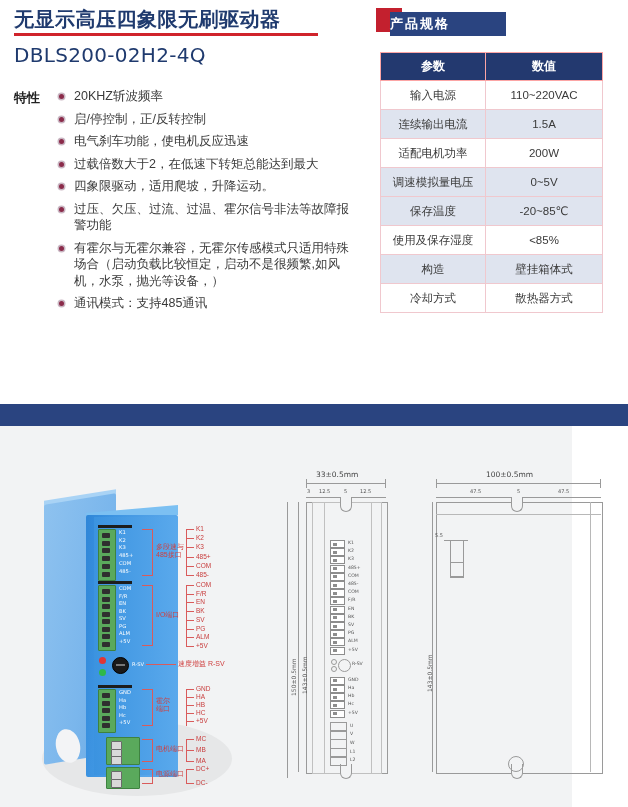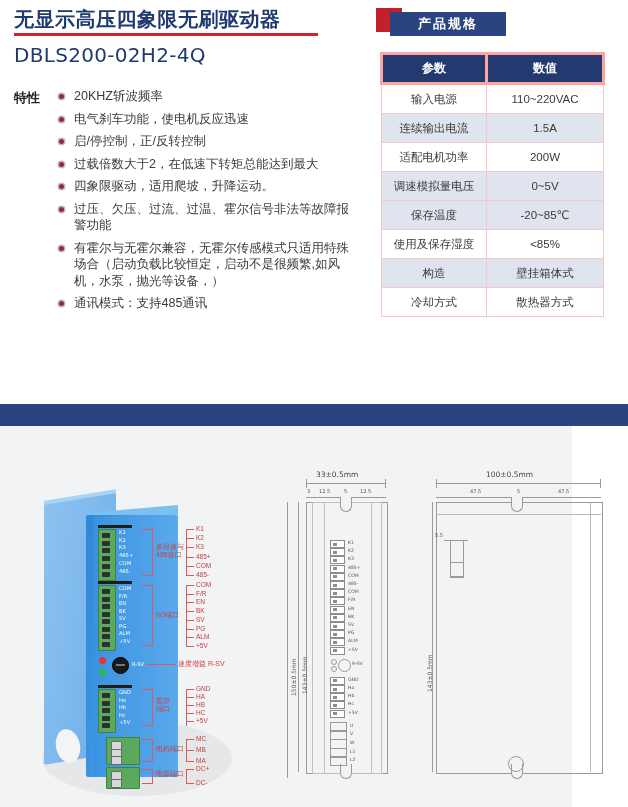--- a/index.html
+++ b/index.html
@@ -47,35 +47,35 @@
   .spec-head{position:relative;height:28px;margin-bottom:16px;}
   .spec-head .redsq{
     position:absolute;left:0;top:0;width:26px;height:24px;background:#c3202e;
   }
   .spec-head .band{
     position:absolute;left:14px;top:4px;width:116px;height:24px;
     background:#2a4480;
   }
   .spec-head .band span{
     display:block;color:#fff;font-size:13px;font-weight:bold;
-    letter-spacing:2px;line-height:24px;text-align:center;
+    letter-spacing:2px;line-height:24px;text-align:left;
   }
 
   table.spec-table{
     border-collapse:collapse;width:222px;margin-left:4px;
     table-layout:fixed;
   }
   table.spec-table th,table.spec-table td{
     border:1px solid #f0c8ce;
     height:28px;text-align:center;font-size:11.5px;color:#3a3a3a;
     padding:0 2px;
   }
   table.spec-table th{
     background:#23396f;color:#fff;font-weight:bold;font-size:12px;
-    border:3px solid #fca5a5;height:27px;
+    border:1px solid #fca5a5;height:27px;
   }
   table.spec-table tr.alt td{background:#dfe4ef;}
   table.spec-table tr.plain td{background:#ffffff;}
   table.spec-table col.c1{width:105px;}
   table.spec-table col.c2{width:117px;}
 
   
   .band-sep{position:absolute;left:0;top:404px;width:628px;height:22px;background:#2a4480;}
 
   
@@ -187,22 +187,22 @@
     <div class="title-wrap">
       <div class="main-title">无显示高压四象限无刷驱动器</div>
       <div class="title-rule"></div>
       <div class="model">DBLS200-02H2-4Q</div>
     </div>
 
     <div class="features">
       <div class="feat-label">特性</div>
       <ul class="feat-list" id="feat-list">
           <li><span class="bullet"></span><span>20KHZ斩波频率</span></li>
+          <li><span class="bullet"></span><span>启/停控制，正/反转控制</span></li>
           <li><span class="bullet"></span><span>电气刹车功能，使电机反应迅速</span></li>
-          <li><span class="bullet"></span><span>启/停控制，正/反转控制</span></li>
           <li><span class="bullet"></span><span>过载倍数大于2，在低速下转矩总能达到最大</span></li>
           <li><span class="bullet"></span><span>四象限驱动，适用爬坡，升降运动。</span></li>
           <li><span class="bullet"></span><span>过压、欠压、过流、过温、霍尔信号非法等故障报警功能</span></li>
           <li><span class="bullet"></span><span>有霍尔与无霍尔兼容，无霍尔传感模式只适用特殊场合（启动负载比较恒定，启动不是很频繁,如风机，水泵，抛光等设备，）</span></li>
           <li><span class="bullet"></span><span>通讯模式：支持485通讯</span></li>
         </ul>
     </div>
 
     <div class="spec">
       <div class="spec-head">

